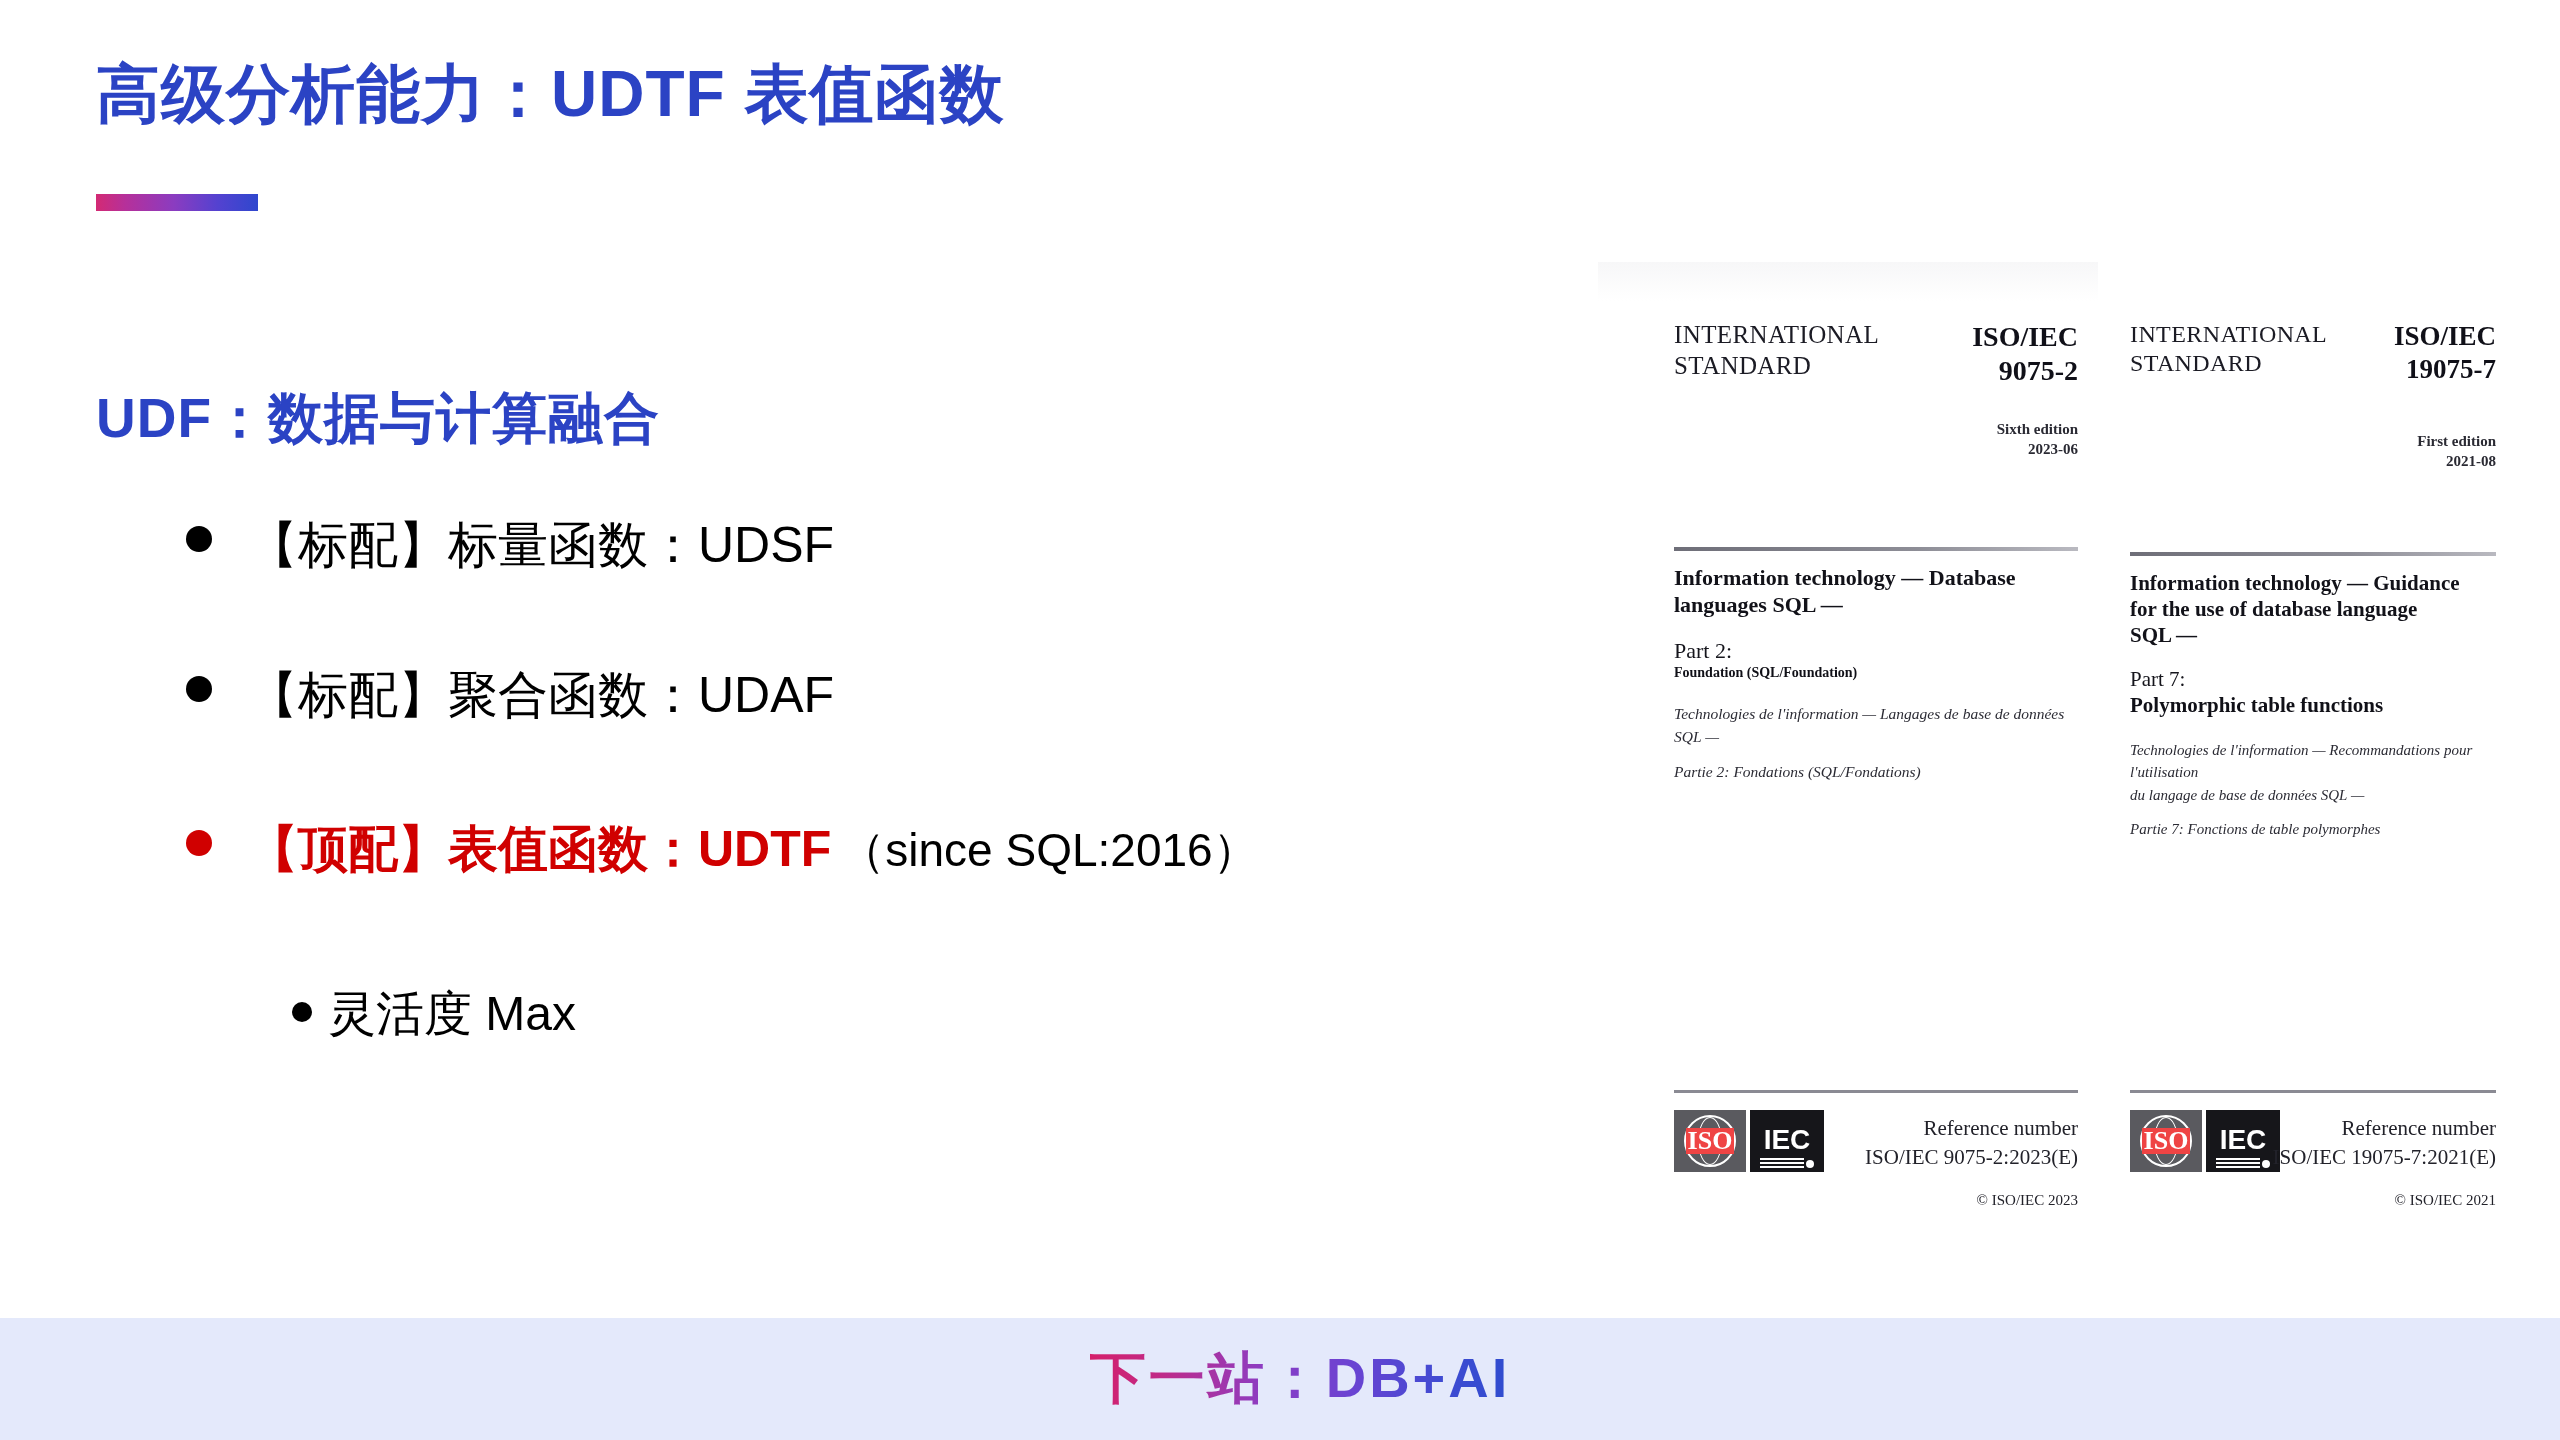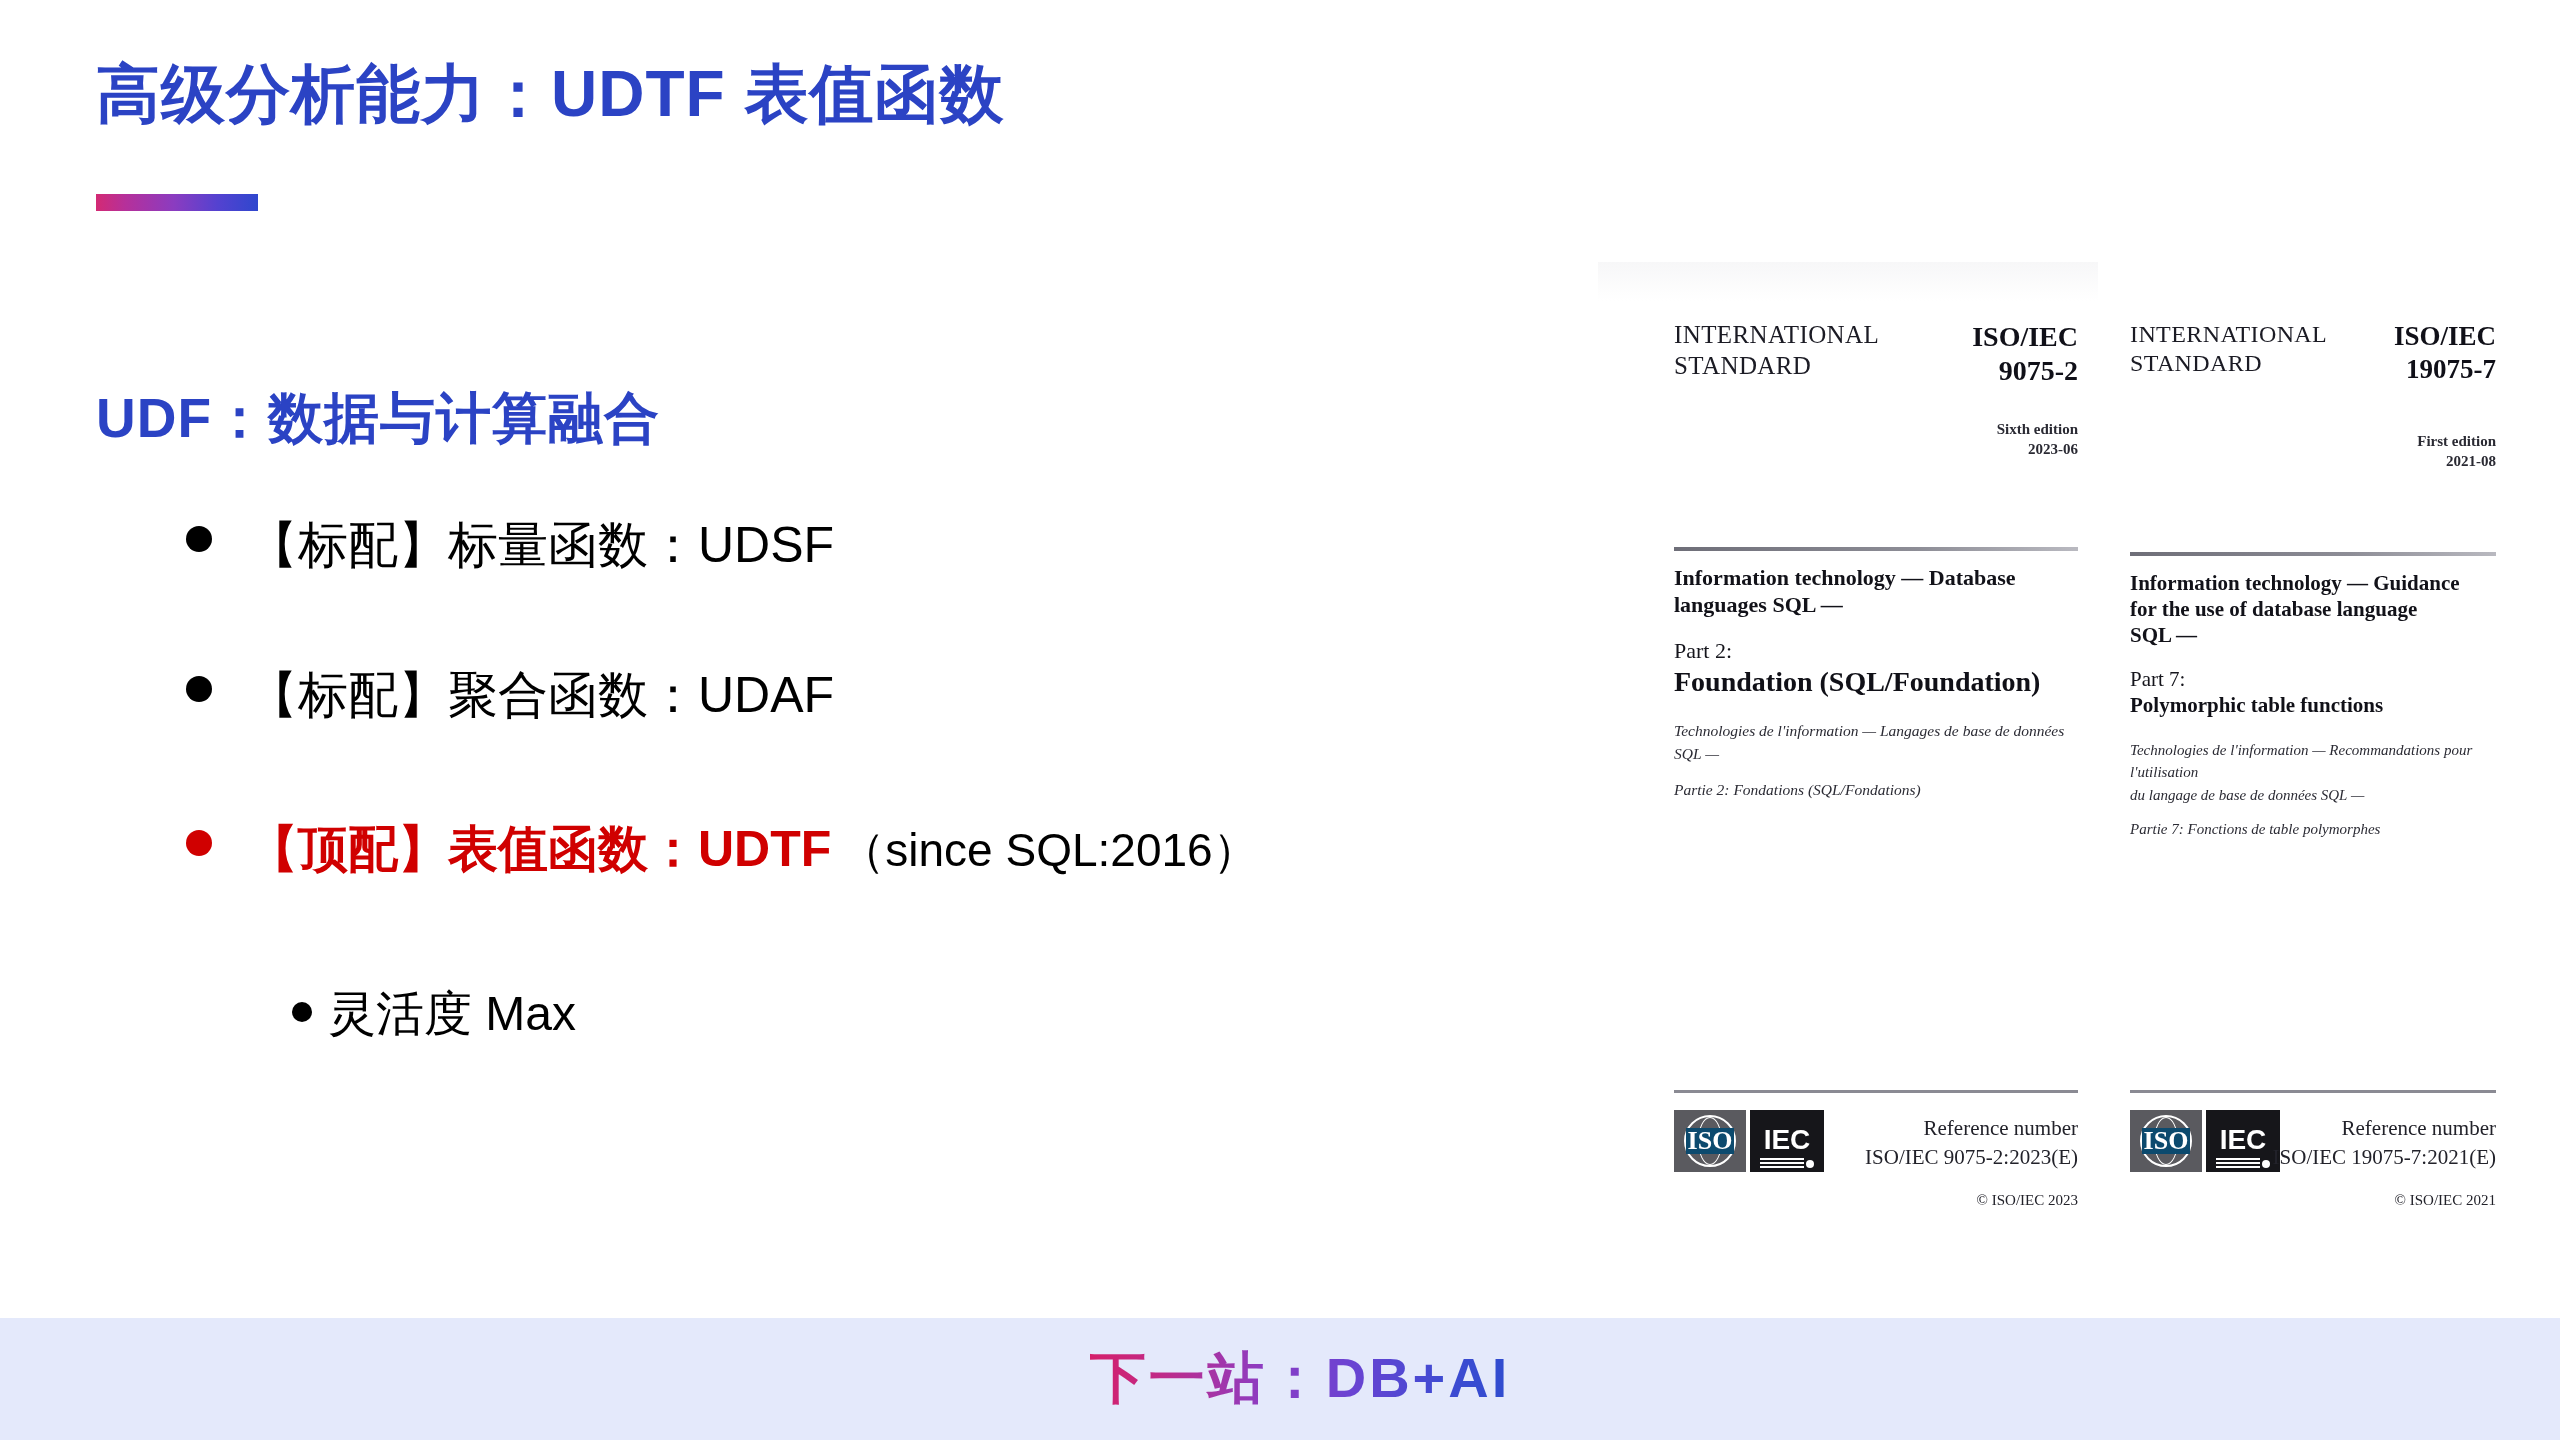--- a/index.html
+++ b/index.html
@@ -224,21 +224,21 @@
   .doc-part {
     font-family: "Liberation Serif", serif;
     font-size: 22px;
     line-height: 1.25;
     color: #15151c;
   }
   .doc-right .doc-part { font-size: 21px; }
   .doc-part-title {
     font-family: "Liberation Serif", serif;
     font-weight: bold;
-    font-size: 28px;
+    font-size: 14px;
     line-height: 1.25;
     color: #101017;
     white-space: pre-line;
     margin-bottom: 20px;
   }
   .doc-right .doc-part-title { font-size: 21px; }
   .doc-fr {
     font-family: "Liberation Serif", serif;
     font-style: italic;
     font-size: 15.5px;
@@ -293,21 +293,21 @@
   .logo-iso .globe::before { width: 24px; height: 48px; }
   .logo-iso .globe::after  { width: 48px; height: 20px; }
   .logo-iso .isotxt {
     position: relative;
     z-index: 2;
     color: #ffffff;
     font-family: "Liberation Serif", serif;
     font-weight: bold;
     font-size: 26px;
     letter-spacing: 0px;
-    background: #0c4a6e;
+    background: #ef4444;
     padding: 0 2px;
     line-height: 1;
   }
   .logo-iec {
     width: 74px; height: 62px;
     background: #16161a;
     display: flex;
     flex-direction: column;
     align-items: center;
     justify-content: center;

